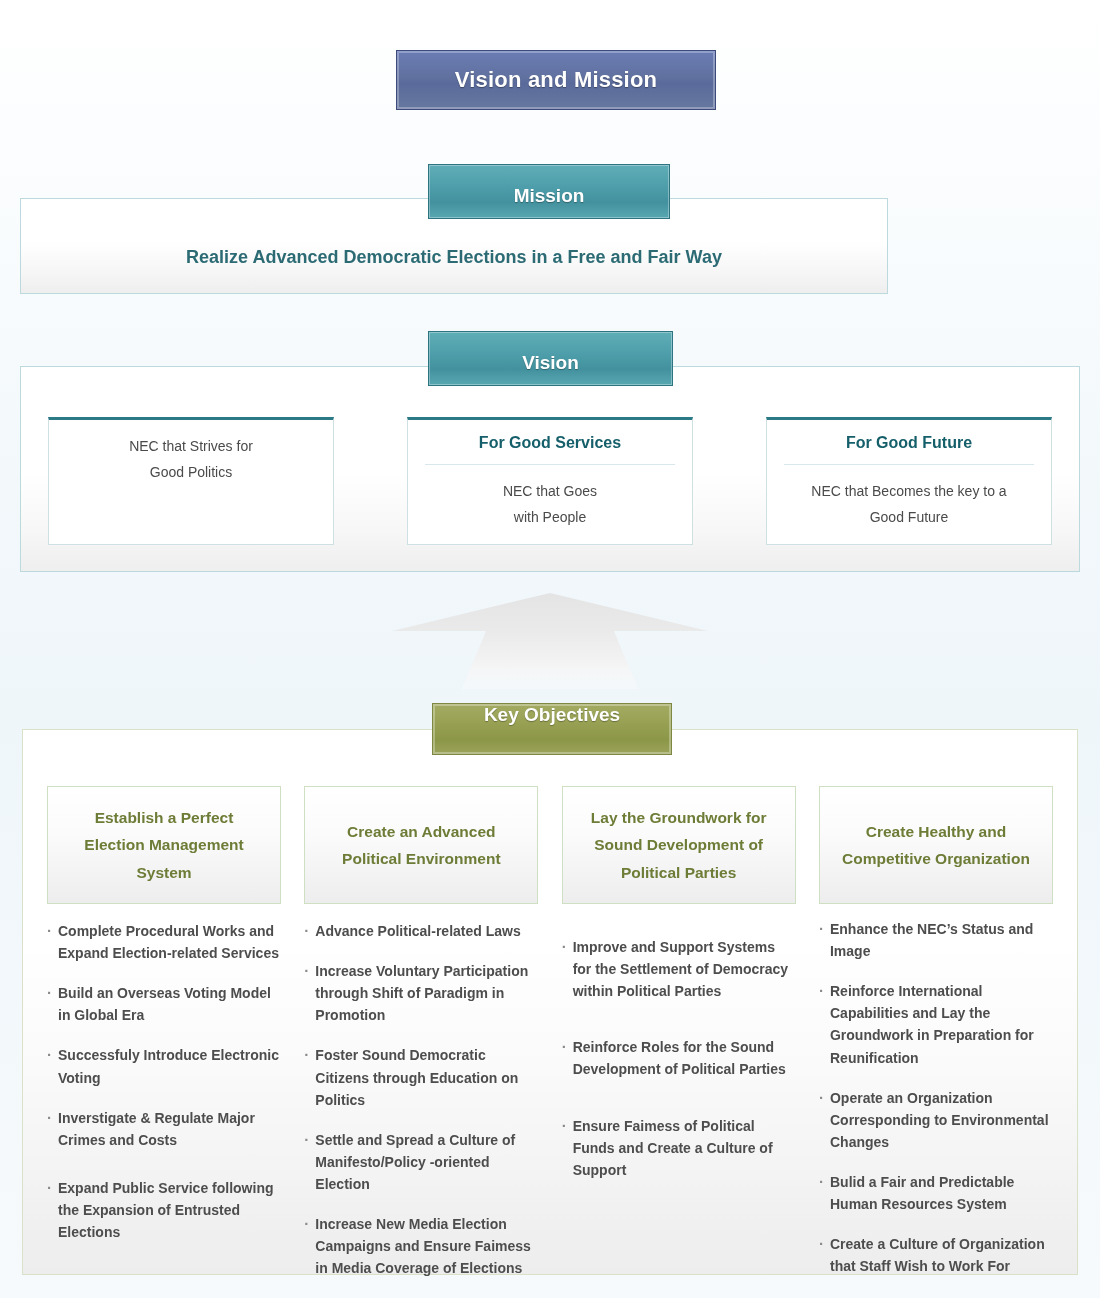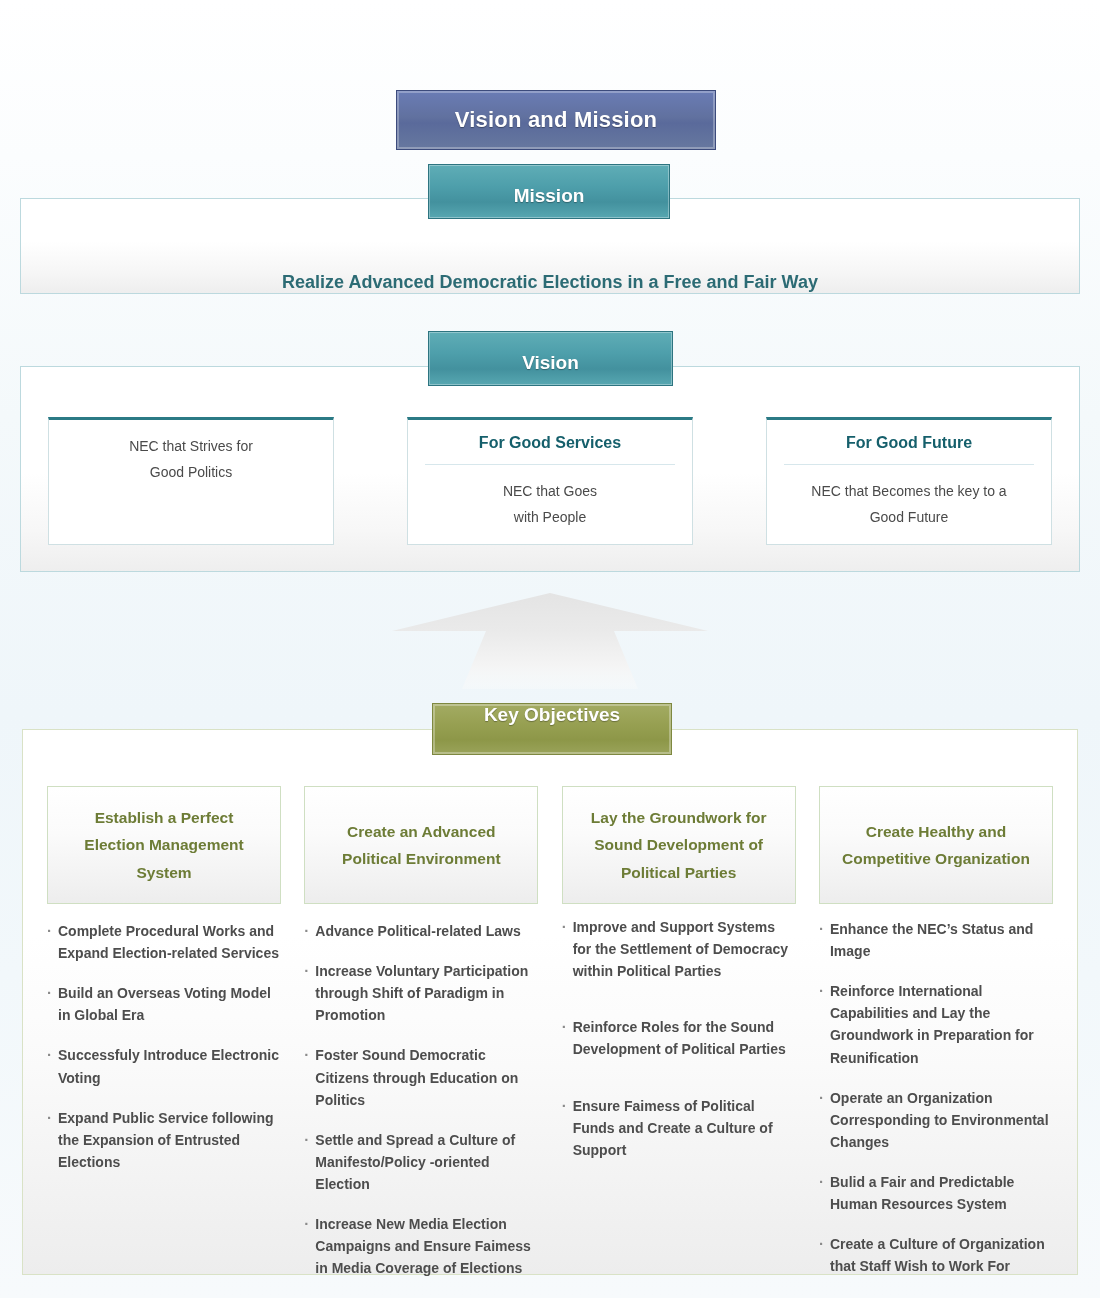--- a/index.html
+++ b/index.html
@@ -30,21 +30,20 @@
     left: 396px;
     top: 50px;
     width: 320px;
     height: 60px;
     background: linear-gradient(180deg, #6a7cb5 0%, #61719f 45%, #5a6a9b 55%, #67789f 100%);
     border: 1px solid #3c4b7c;
     box-shadow: inset 0 0 0 2px rgba(255,255,255,0.28);
     display: flex;
     align-items: center;
     justify-content: center;
-    margin-top: 40px;
   }
   .title-banner span {
     color: #ffffff;
     font-size: 22px;
     font-weight: bold;
     letter-spacing: 0.2px;
     text-shadow: 0 1px 1px rgba(0,0,0,0.35);
   }
 
   
@@ -81,25 +80,25 @@
   .tab-olive span {
     color: #ffffff;
     font-size: 19px;
     font-weight: bold;
     text-shadow: 0 1px 1px rgba(0,0,0,0.3);
   }
 
   
   .mission-panel {
     position: absolute;
-    left: 20px; top: 198px; width: 1060px; height: 96px;
+    left: 20px; top: 198px; width: 868px; height: 96px;
     background: linear-gradient(180deg, #ffffff 0%, #ffffff 45%, #f6f6f6 78%, #eeeeee 100%);
     border: 1px solid #bcd9de;
     display: flex;
-    align-items: flex-end;
+    align-items: center;
     justify-content: center;
   }
   .mission-text {
     color: #2c6b74;
     font-size: 18px;
     font-weight: bold;
     padding-top: 22px;
   }
 
   
@@ -206,21 +205,21 @@
     left: 0; top: -1px;
     color: #8a8a8a;
     font-size: 15px;
     font-weight: bold;
   }
 
   
   .obj-col-3 .obj-list li { margin-bottom: 34px; }
   .obj-col-1 .obj-list li:nth-child(4) { margin-bottom: 26px; }
   .obj-col-4 .obj-list { margin-top: 14px; }
-  .obj-col-3 .obj-list { margin-top: 12px; }
+  .obj-col-3 .obj-list { margin-top: 32px; }
 </style>
 </head>
 <body>
 
 <div class="title-banner">
   <span>Vision and Mission</span>
 </div>
 
 <div class="tab tab-mission">
   <span>Mission</span>
@@ -273,20 +272,21 @@
   <div class="obj-columns">
 
     <div class="obj-col obj-col-1">
       <div class="obj-head">
         <span>Establish a Perfect<br>Election Management<br>System</span>
       </div>
       <ul class="obj-list">
           <li>Complete Procedural Works and Expand Election-related Services</li>
           <li>Build an Overseas Voting Model in Global Era</li>
           <li>Successfuly Introduce Electronic Voting</li>
+          <li>Inverstigate &amp; Regulate Major Crimes and Costs</li>
           <li>Expand Public Service following the Expansion of Entrusted Elections</li>
         </ul>
     </div>
 
     <div class="obj-col obj-col-2">
       <div class="obj-head">
         <span>Create an Advanced<br>Political Environment</span>
       </div>
       <ul class="obj-list">
           <li>Advance Political-related Laws</li>

